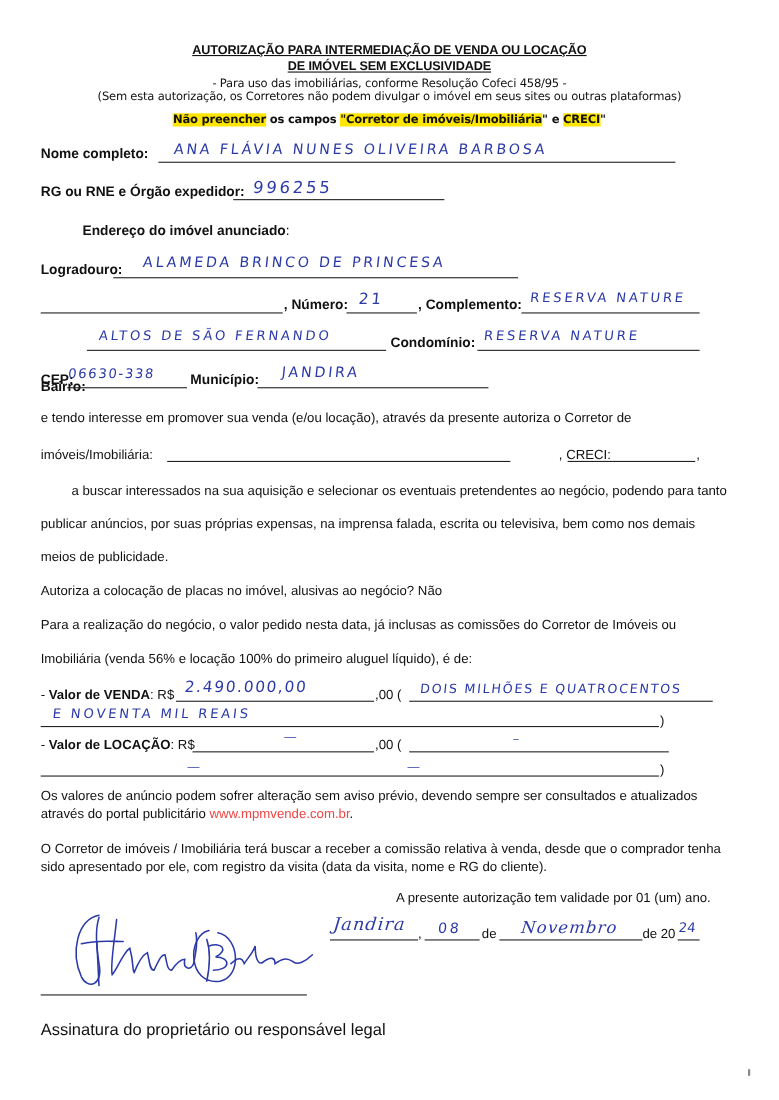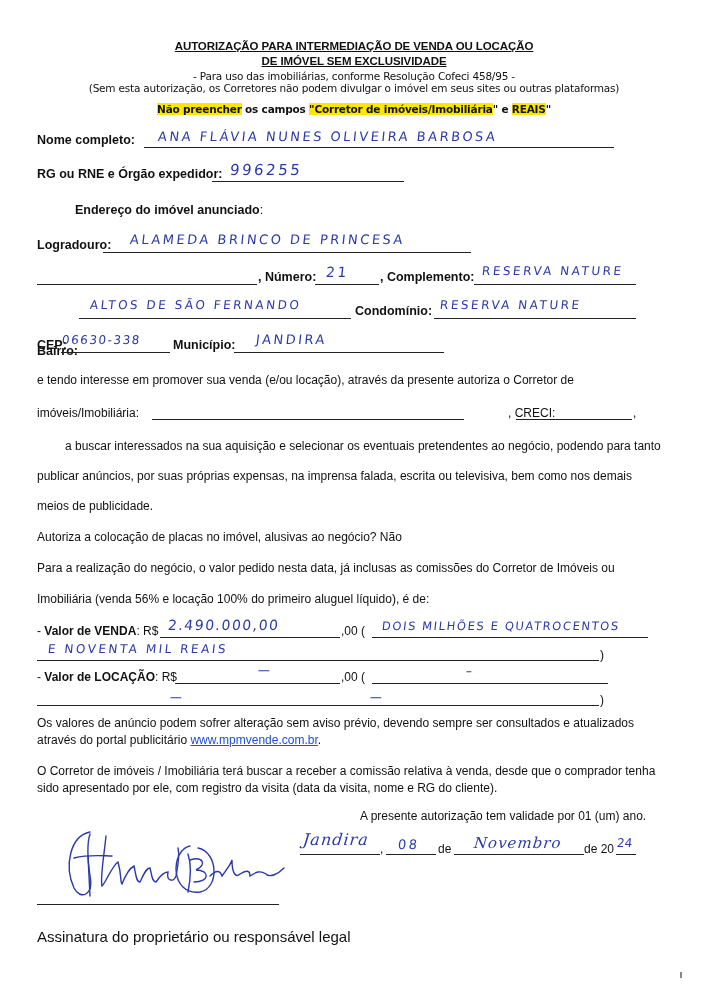--- a/index.html
+++ b/index.html
@@ -12,31 +12,31 @@
     .warn { left: 0; width: 708px; text-align: center; font-size: 10.5px; font-weight: bold;
       font-family: "DejaVu Sans", sans-serif; letter-spacing: -0.2px; }
     .hl { background: #ffe600; }
     .lbl { font-size: 12.5px; font-weight: bold; }
     .txt { font-size: 12px; }
     .line { position: absolute; border-bottom: 1px solid #222; height: 0; }
     .hand { position: absolute; white-space: nowrap; color: #2b3aa8;
       font-family: "DejaVu Sans", sans-serif; font-size: 13px; letter-spacing: 2.5px;
       font-weight: normal; transform: skewX(-6deg); }
     .hand.cursive { font-family: "DejaVu Serif", serif; font-style: italic; letter-spacing: 1px; font-size: 14px; }
-    .link { color: #1d4ed8; text-decoration: underline; }
+    .link { color: #ef4444; }
   </style>
 </head>
 <body>
 
 <div class="abs title" style="top:40px;">AUTORIZAÇÃO PARA INTERMEDIAÇÃO DE VENDA OU LOCAÇÃO</div>
 <div class="abs title" style="top:55px;">DE IMÓVEL SEM EXCLUSIVIDADE</div>
 <div class="abs sub" style="top:70px;">- Para uso das imobiliárias, conforme Resolução Cofeci 458/95 -</div>
 <div class="abs sub" style="top:82px;">(Sem esta autorização, os Corretores não podem divulgar o imóvel em seus sites ou outras plataformas)</div>
 <div class="abs warn" style="top:103px;">
-  <span class="hl">Não preencher</span><span> os campos </span><span class="hl">"Corretor de imóveis/Imobiliária</span><span>" e </span><span class="hl">REAIS</span><span>"</span>
+  <span class="hl">Não preencher</span><span> os campos </span><span class="hl">"Corretor de imóveis/Imobiliária</span><span>" e </span><span class="hl">CRECI</span><span>"</span>
 </div>
 
 <div class="abs lbl" style="left:37px; top:133px;">Nome completo:</div>
 <div class="line" style="left:144px; top:147px; width:470px;"></div>
 <div class="hand" style="left:158px; top:129px;">ANA FLÁVIA NUNES OLIVEIRA BARBOSA</div>
 
 <div class="abs lbl" style="left:37px; top:167px;">RG ou RNE e Órgão expedidor:</div>
 <div class="line" style="left:212px; top:181px; width:192px;"></div>
 <div class="hand" style="left:230px; top:161px; font-size:15px;">996255</div>
 

